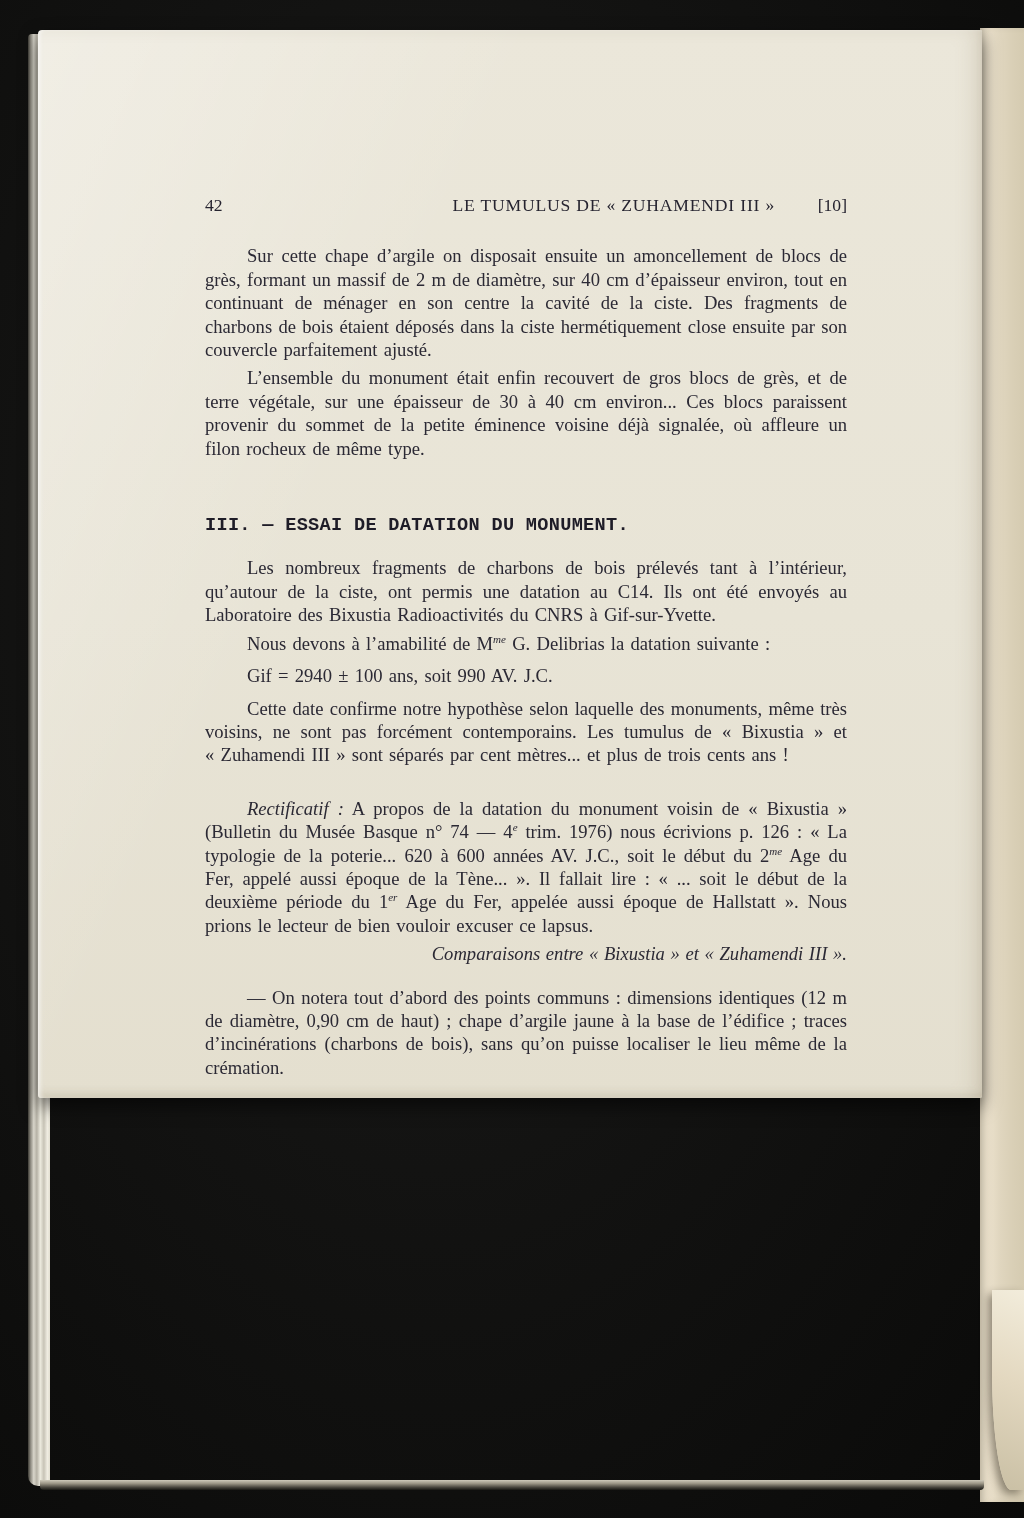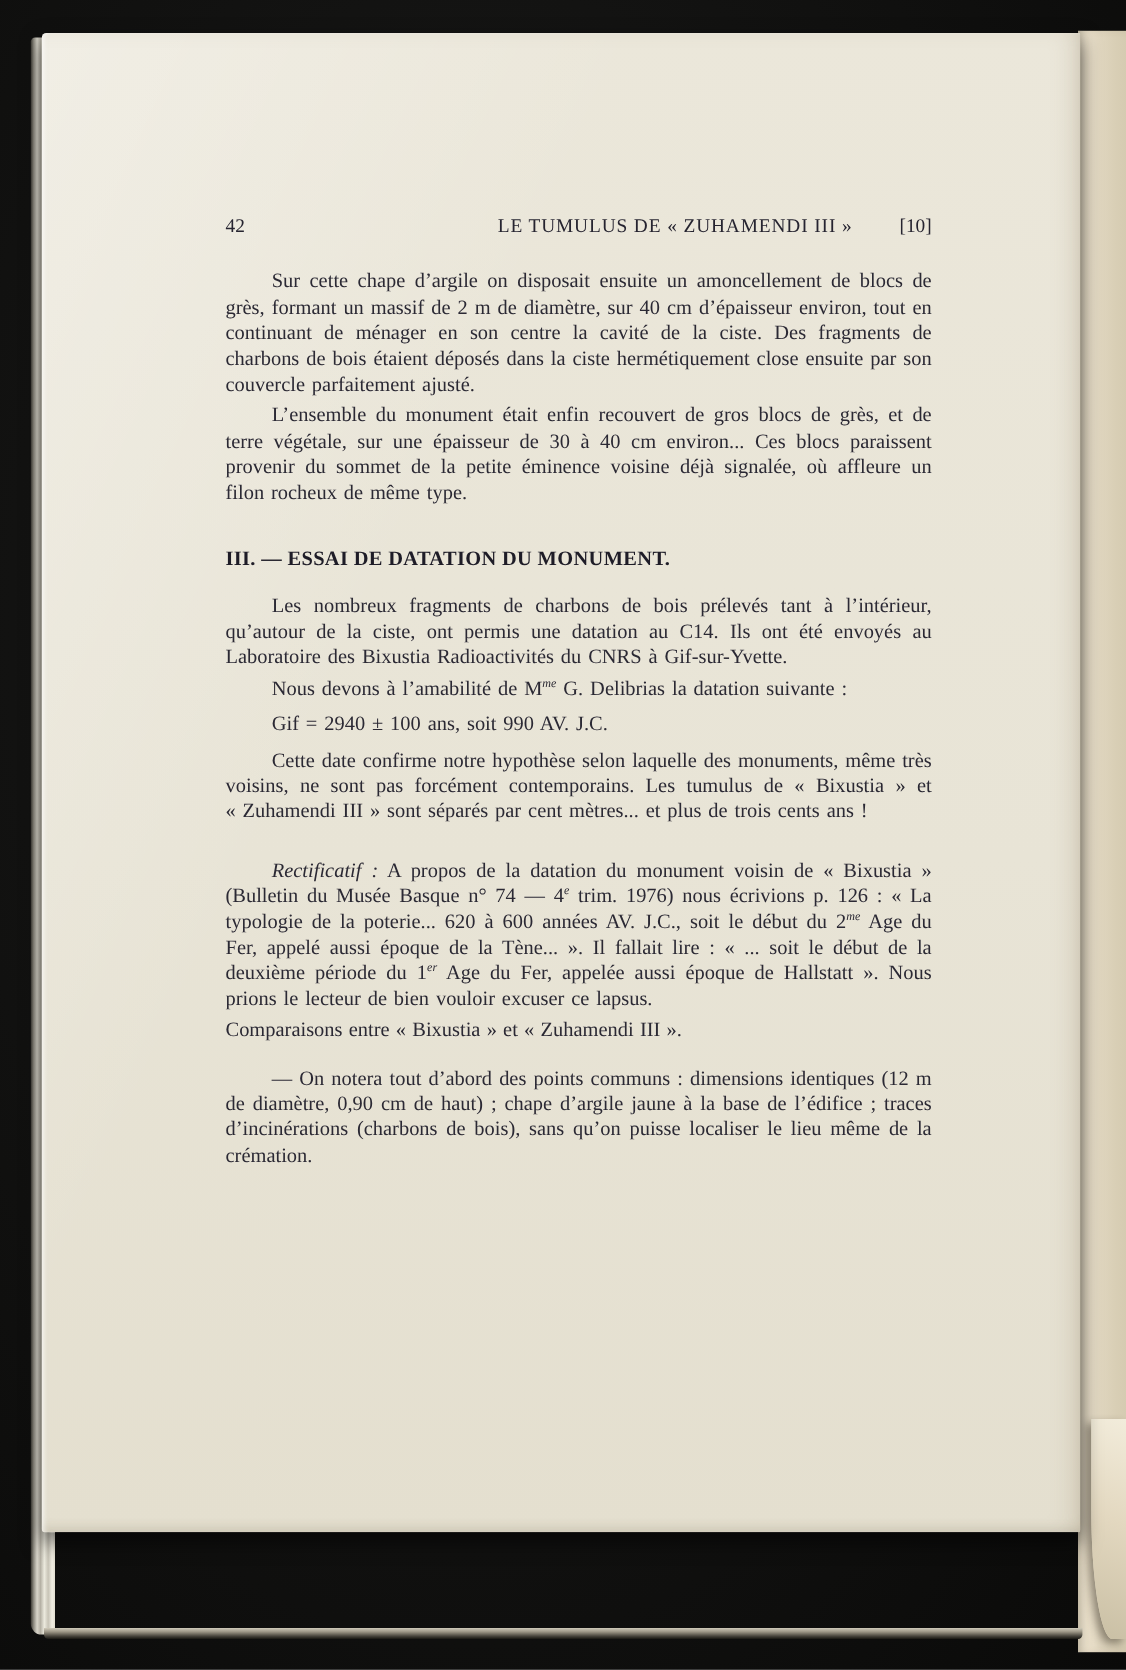--- a/index.html
+++ b/index.html
@@ -40,21 +40,21 @@
   .next-page-curl {
     position: absolute; left: 992px; top: 1290px;
     width: 32px; height: 200px;
     background: linear-gradient(200deg, #f2ecdb 0%, #e3d8c0 45%, #c9bfa4 100%);
     border-radius: 0 0 0 60% ;
     box-shadow: -4px 4px 8px rgba(40,34,22,0.45);
   }
   
   .page {
     position: absolute; left: 38px; top: 30px;
-    width: 944px; height: 1363px;
+    width: 944px; height: 1068px;
     border-radius: 4px 1px 2px 3px;
     background:
       linear-gradient(115deg, rgba(255,255,255,0.30) 0%, rgba(255,255,255,0) 35%),
       linear-gradient(180deg, #ebe7da 0%, #e8e4d6 55%, #e4dfcf 100%);
     box-shadow:
       inset 4px 0 5px -2px rgba(255,255,255,0.75),
       inset -14px 0 22px -10px rgba(130, 112, 80, 0.25),
       inset 0 -6px 12px -6px rgba(100, 90, 65, 0.25),
       0 8px 18px rgba(0,0,0,0.55);
   }
@@ -78,27 +78,29 @@
     margin: 0 0 5px 0;
     text-align: justify;
     text-indent: 42px;
     word-spacing: 1.6px;
   }
   .section-heading {
     font-size: 18.6px;
     font-weight: bold;
     letter-spacing: 0.3px;
     color: #1e1c27;
-    margin: 37px 0 19px 0;
+    margin: 54px 0 19px 0;
+    font-family: Liberation Mono, monospace;
   }
   .dating-line { margin: 9px 0 9px 0; }
   .rectificatif { margin-top: 30px; }
   .rectificatif em { font-style: italic; }
   .subheading {
-    text-align: left;
+    font-style: italic;
+    text-align: right;
     margin: 4px 0 20px 0;
     word-spacing: 1px;
   }
   sup { font-size: 11px; line-height: 0; vertical-align: super; letter-spacing: 0; font-style: italic; }
 </style>
 </head>
 <body>
 
 <div class="backdrop">
 

